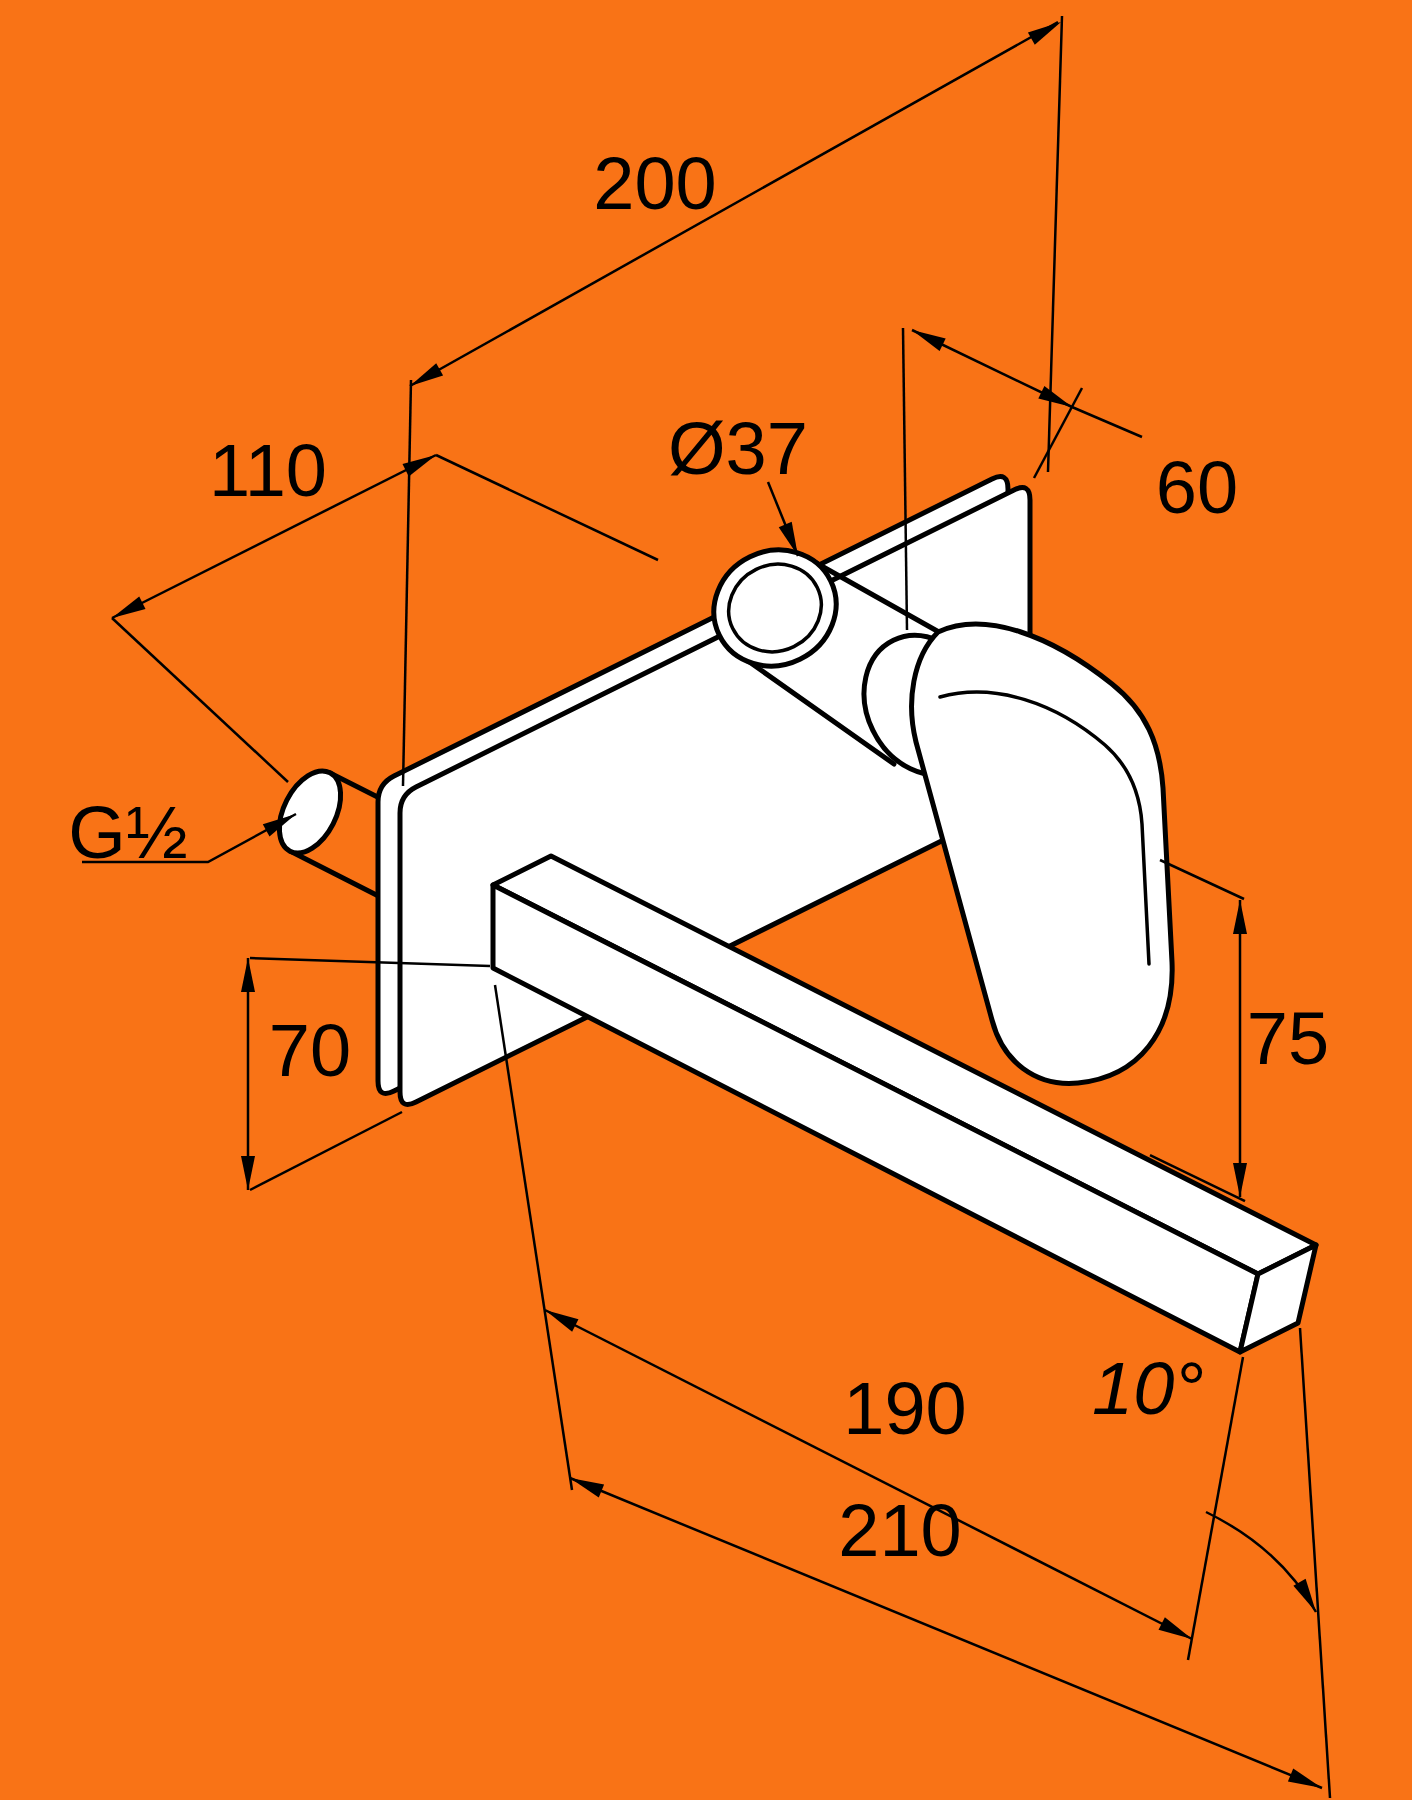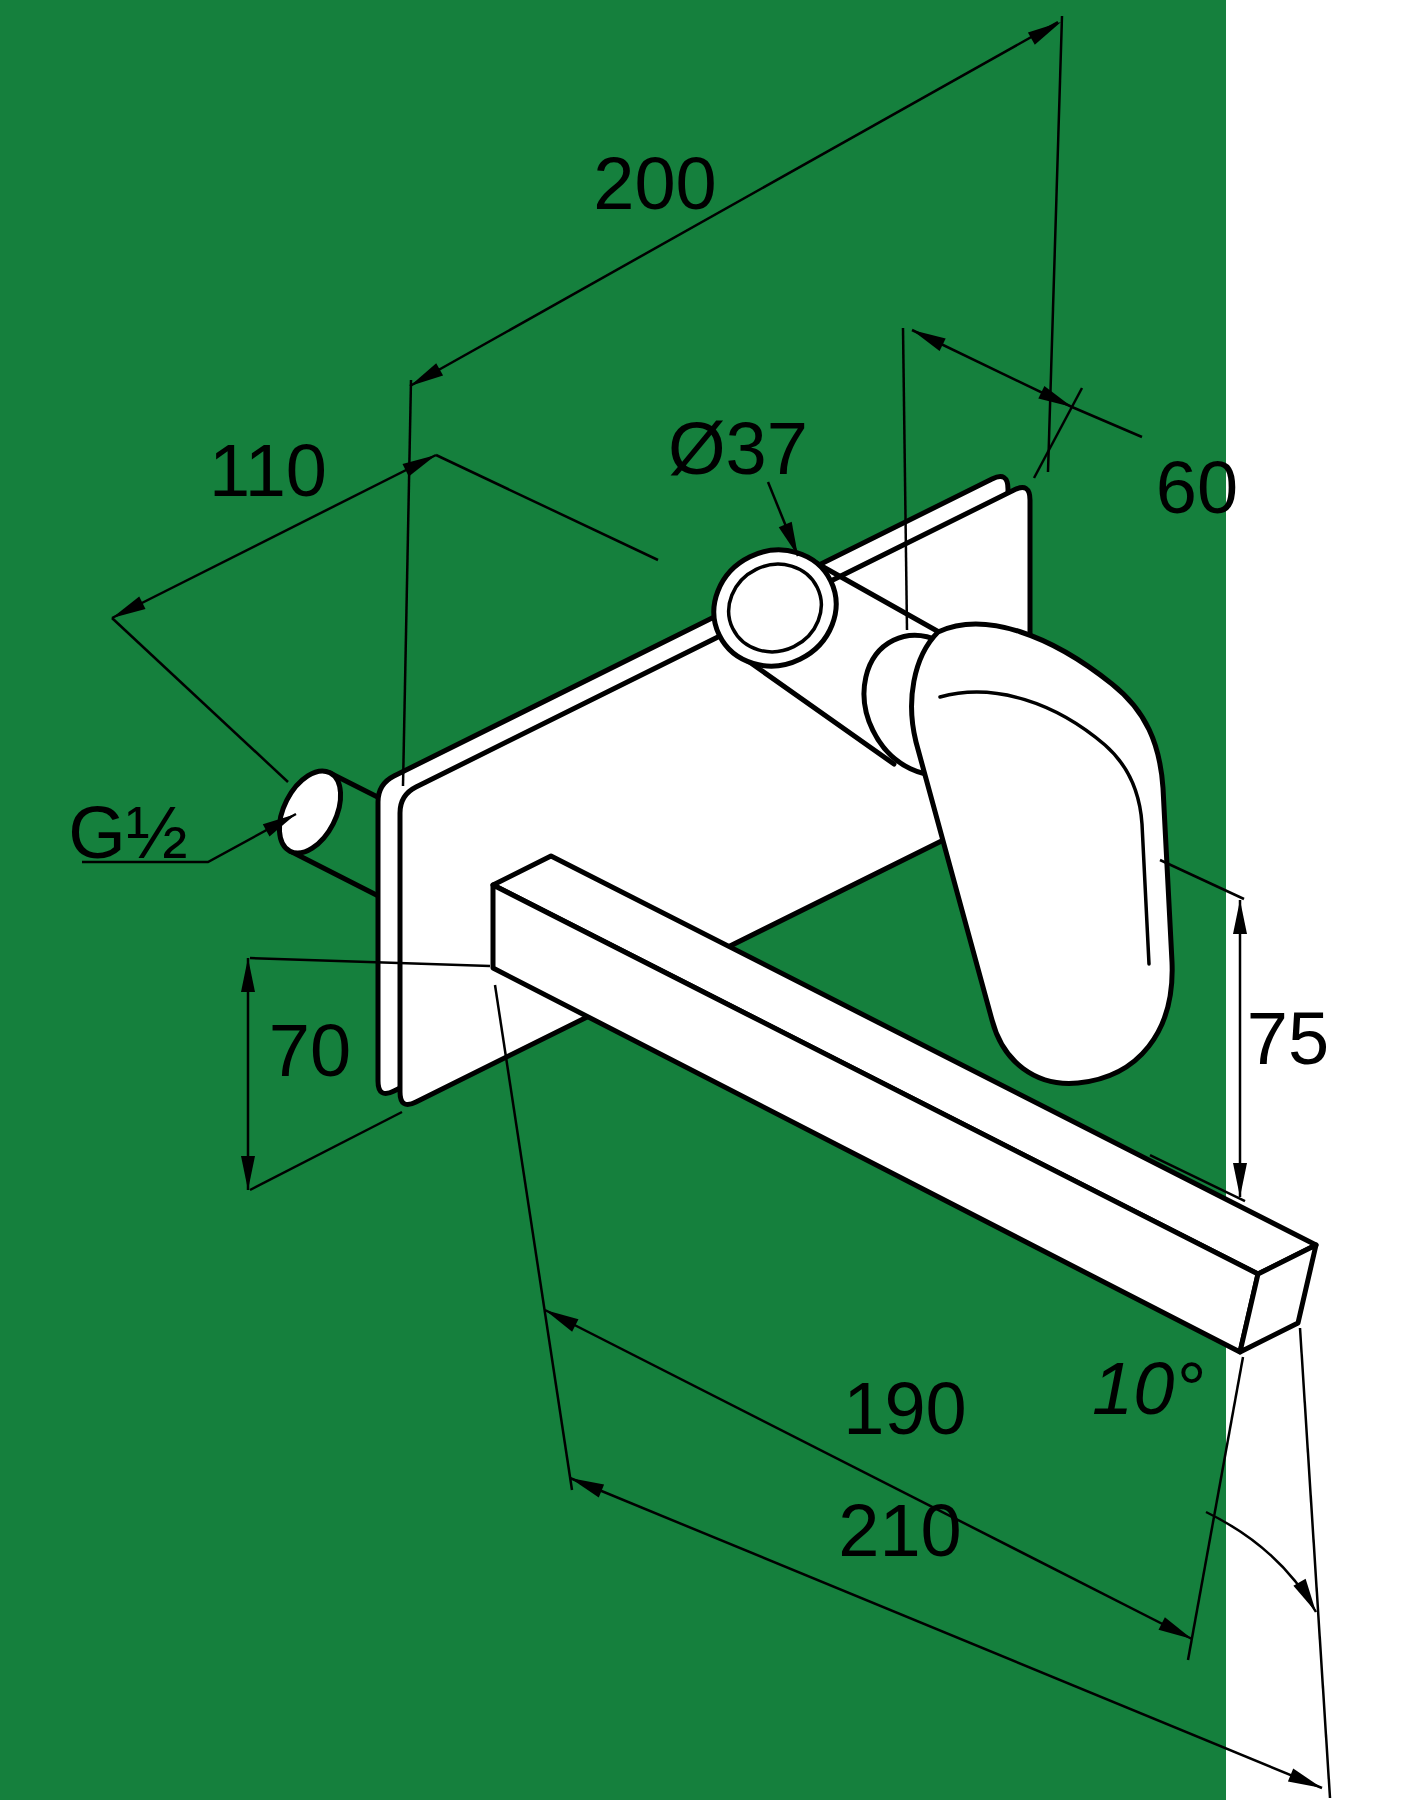--- a/index.html
+++ b/index.html
@@ -1,16 +1,16 @@
 <!DOCTYPE html>
 <html><head>
 <meta charset="utf-8">
 <style>
   html,body{margin:0;padding:0;background:#ffffff}
-  .stage{width:1226px;height:1800px;position:relative;background:#15803d}
+  .stage{width:1412px;height:1800px;position:relative;background:#f97316}
   svg{display:block}
   .obj{fill:#ffffff;stroke:#000000;stroke-width:5;stroke-linejoin:round;stroke-linecap:round}
   .objline{fill:none;stroke:#000000;stroke-width:5;stroke-linecap:round}
   .objthin{fill:none;stroke:#000000;stroke-width:3.5;stroke-linecap:round}
   .dim{fill:none;stroke:#000000;stroke-width:2.5;stroke-linecap:butt}
   .arrow{fill:#000000;stroke:none}
   text{font-family:"Liberation Sans",sans-serif;font-size:74px;fill:#000000;text-anchor:middle}
   .it{font-style:italic}
 </style>
 </head>

